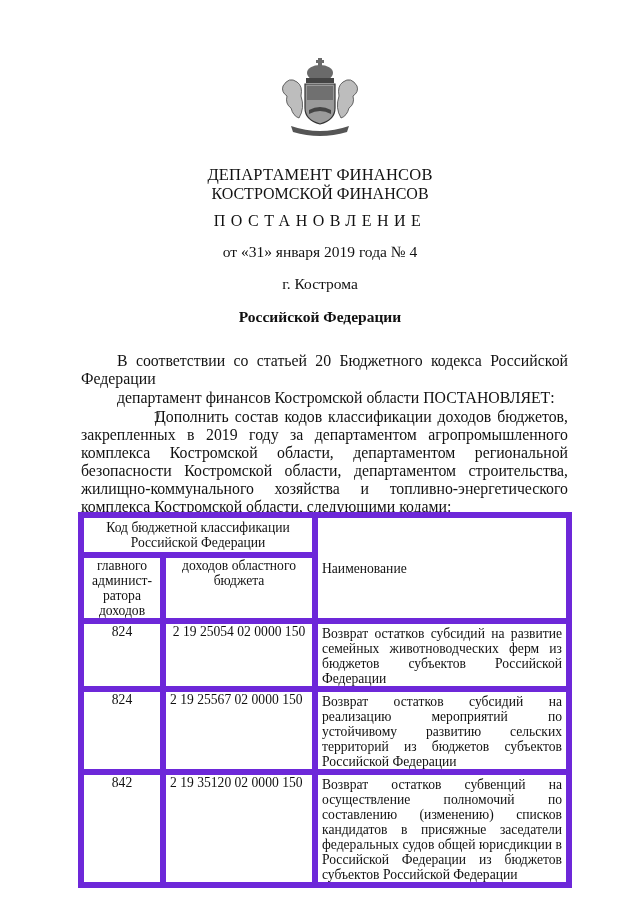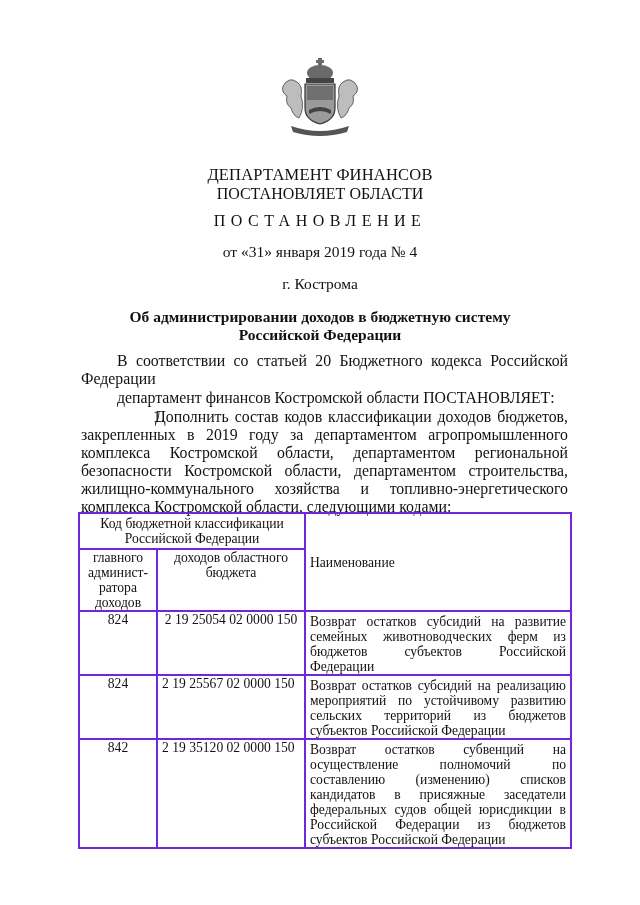--- a/index.html
+++ b/index.html
@@ -21,21 +21,21 @@
   .p1 { top: 352px; text-indent: 36px; }
   .p2 { top: 389px; left: 117px; width: 460px; }
   .p3 { top: 408px; text-indent: 36px; }
   .p3 .num { display: inline-block; width: 38px; }
 
   table.codes {
     position: absolute; left: 78px; top: 512px; width: 494px;
     border-collapse: collapse; font-size: 13.6px; line-height: 15px;
   }
   table.codes td {
-    border: 2px solid #6d28d9; padding: 0 4px; vertical-align: top;
+    border: 6px solid #6d28d9; padding: 0 4px; vertical-align: top;
   }
   .h-group { text-align: center; padding: 2px 4px 2px 4px !important; height: 30px; }
   .h-col { text-align: center; height: 60px; }
   .h-name { text-align: left; vertical-align: middle !important; }
   .c-admin { width: 68px; text-align: center; margin-left: 32px; }
   .c-code { width: 138px; }
   .c-code.first { text-align: center; margin-left: 12px; }
   .c-desc { text-align: justify; text-align-last: left; padding-top: 2px !important; }
 </style>
 </head>
@@ -56,26 +56,25 @@
 
   <g fill="#bdbdbd" stroke="#444" stroke-width="0.8">
     <path d="M4 30 Q10 20 18 26 Q24 30 22 40 Q26 52 20 62 Q14 60 12 52 Q6 48 8 40 Q2 36 4 30 Z"></path>
     <path d="M78 30 Q72 20 64 26 Q58 30 60 40 Q56 52 62 62 Q68 60 70 52 Q76 48 74 40 Q80 36 78 30 Z"></path>
   </g>
 
   <path d="M12 70 Q41 80 70 70 L68 76 Q41 84 14 76 Z" fill="#555"></path>
 </svg>
 
 <div class="center dept-title">ДЕПАРТАМЕНТ ФИНАНСОВ</div>
-<div class="center dept-sub">ПОСТАНОВЛЯЕТ ОБЛАСТИ</div>
+<div class="center dept-sub">КОСТРОМСКОЙ ФИНАНСОВ</div>
 <div class="center decree">ПОСТАНОВЛЕНИЕ</div>
 <div class="center date">от «31» января 2019 года № 4</div>
 <div class="center city">г. Кострома</div>
 <div class="center subject">
-  <div>Об администрировании доходов в бюджетную систему</div>
   <div>Российской Федерации</div>
 </div>
 
 <div class="para p1">В соответствии со статьей 20 Бюджетного кодекса Российской Федерации</div>
 <div class="para p2">департамент финансов Костромской области ПОСТАНОВЛЯЕТ:</div>
 <div class="para p3"><span class="num">1.</span><span>Дополнить состав кодов классификации доходов бюджетов, закрепленных в 2019 году за департаментом агропромышленного комплекса Костромской области, департаментом региональной безопасности Костромской области, департаментом строительства, жилищно-коммунального хозяйства и топливно-энергетического комплекса Костромской области, следующими кодами:</span></div>
 
 <table class="codes">
   <tbody>
       <tr>

